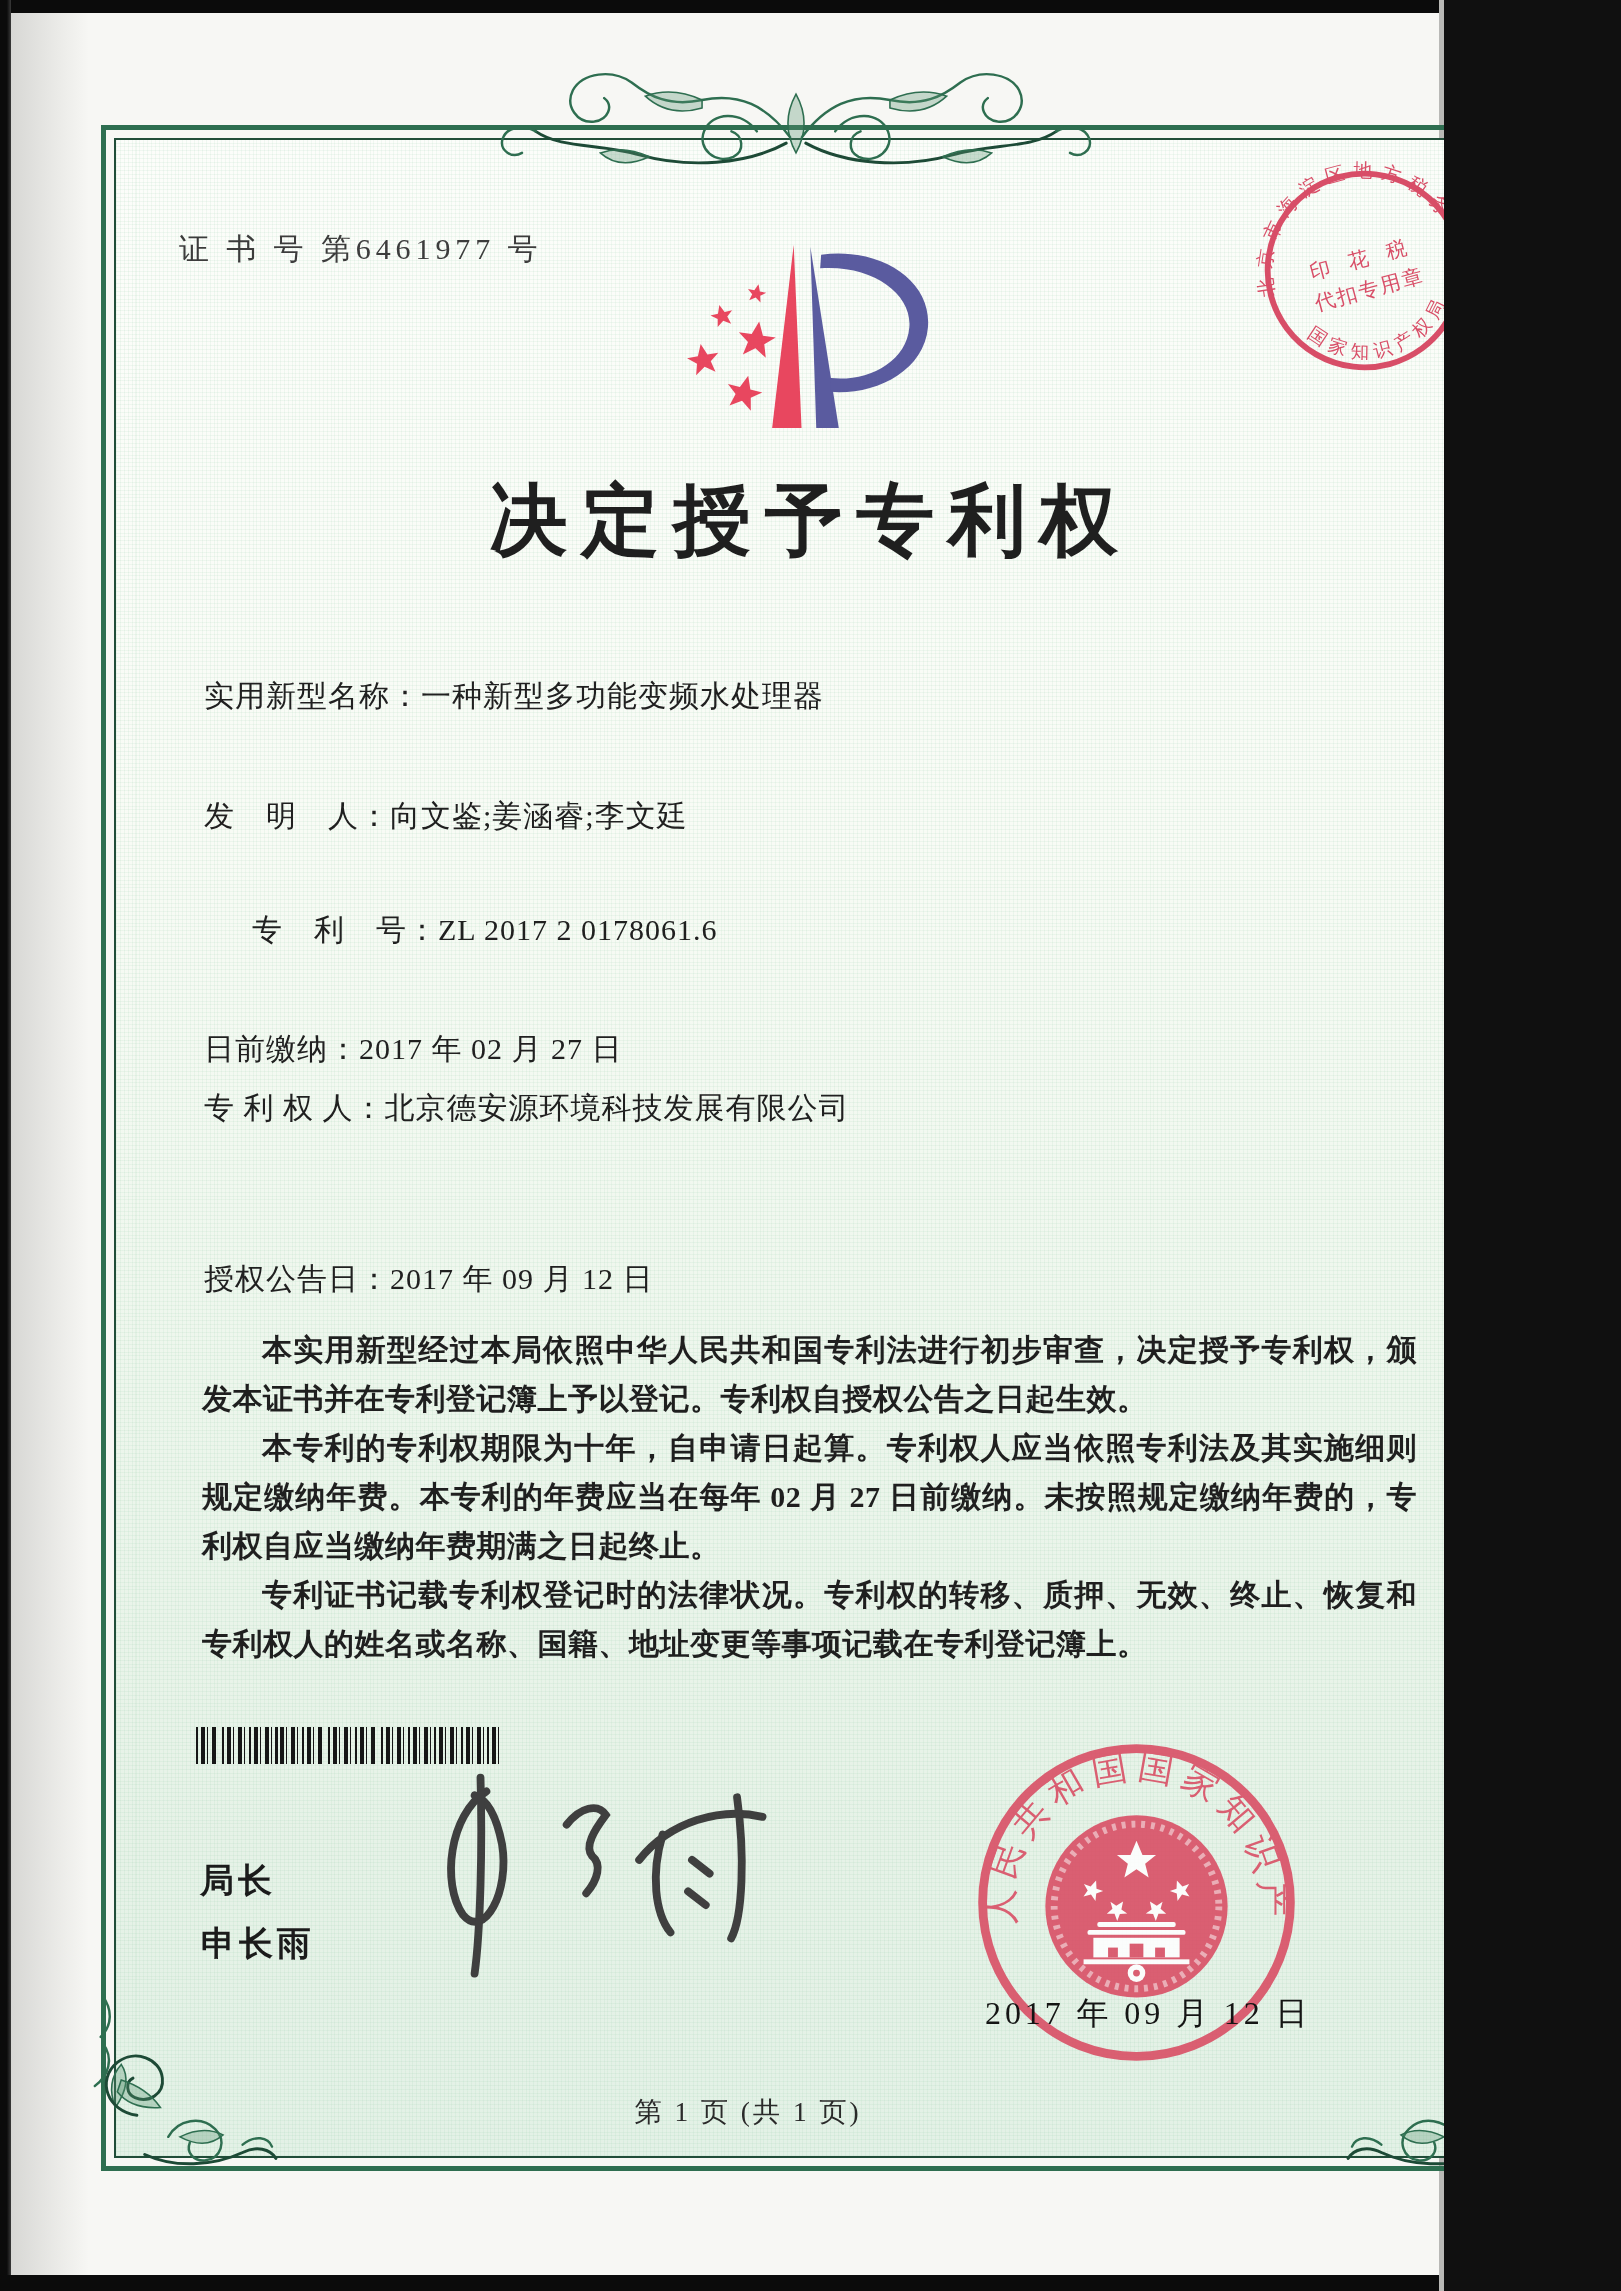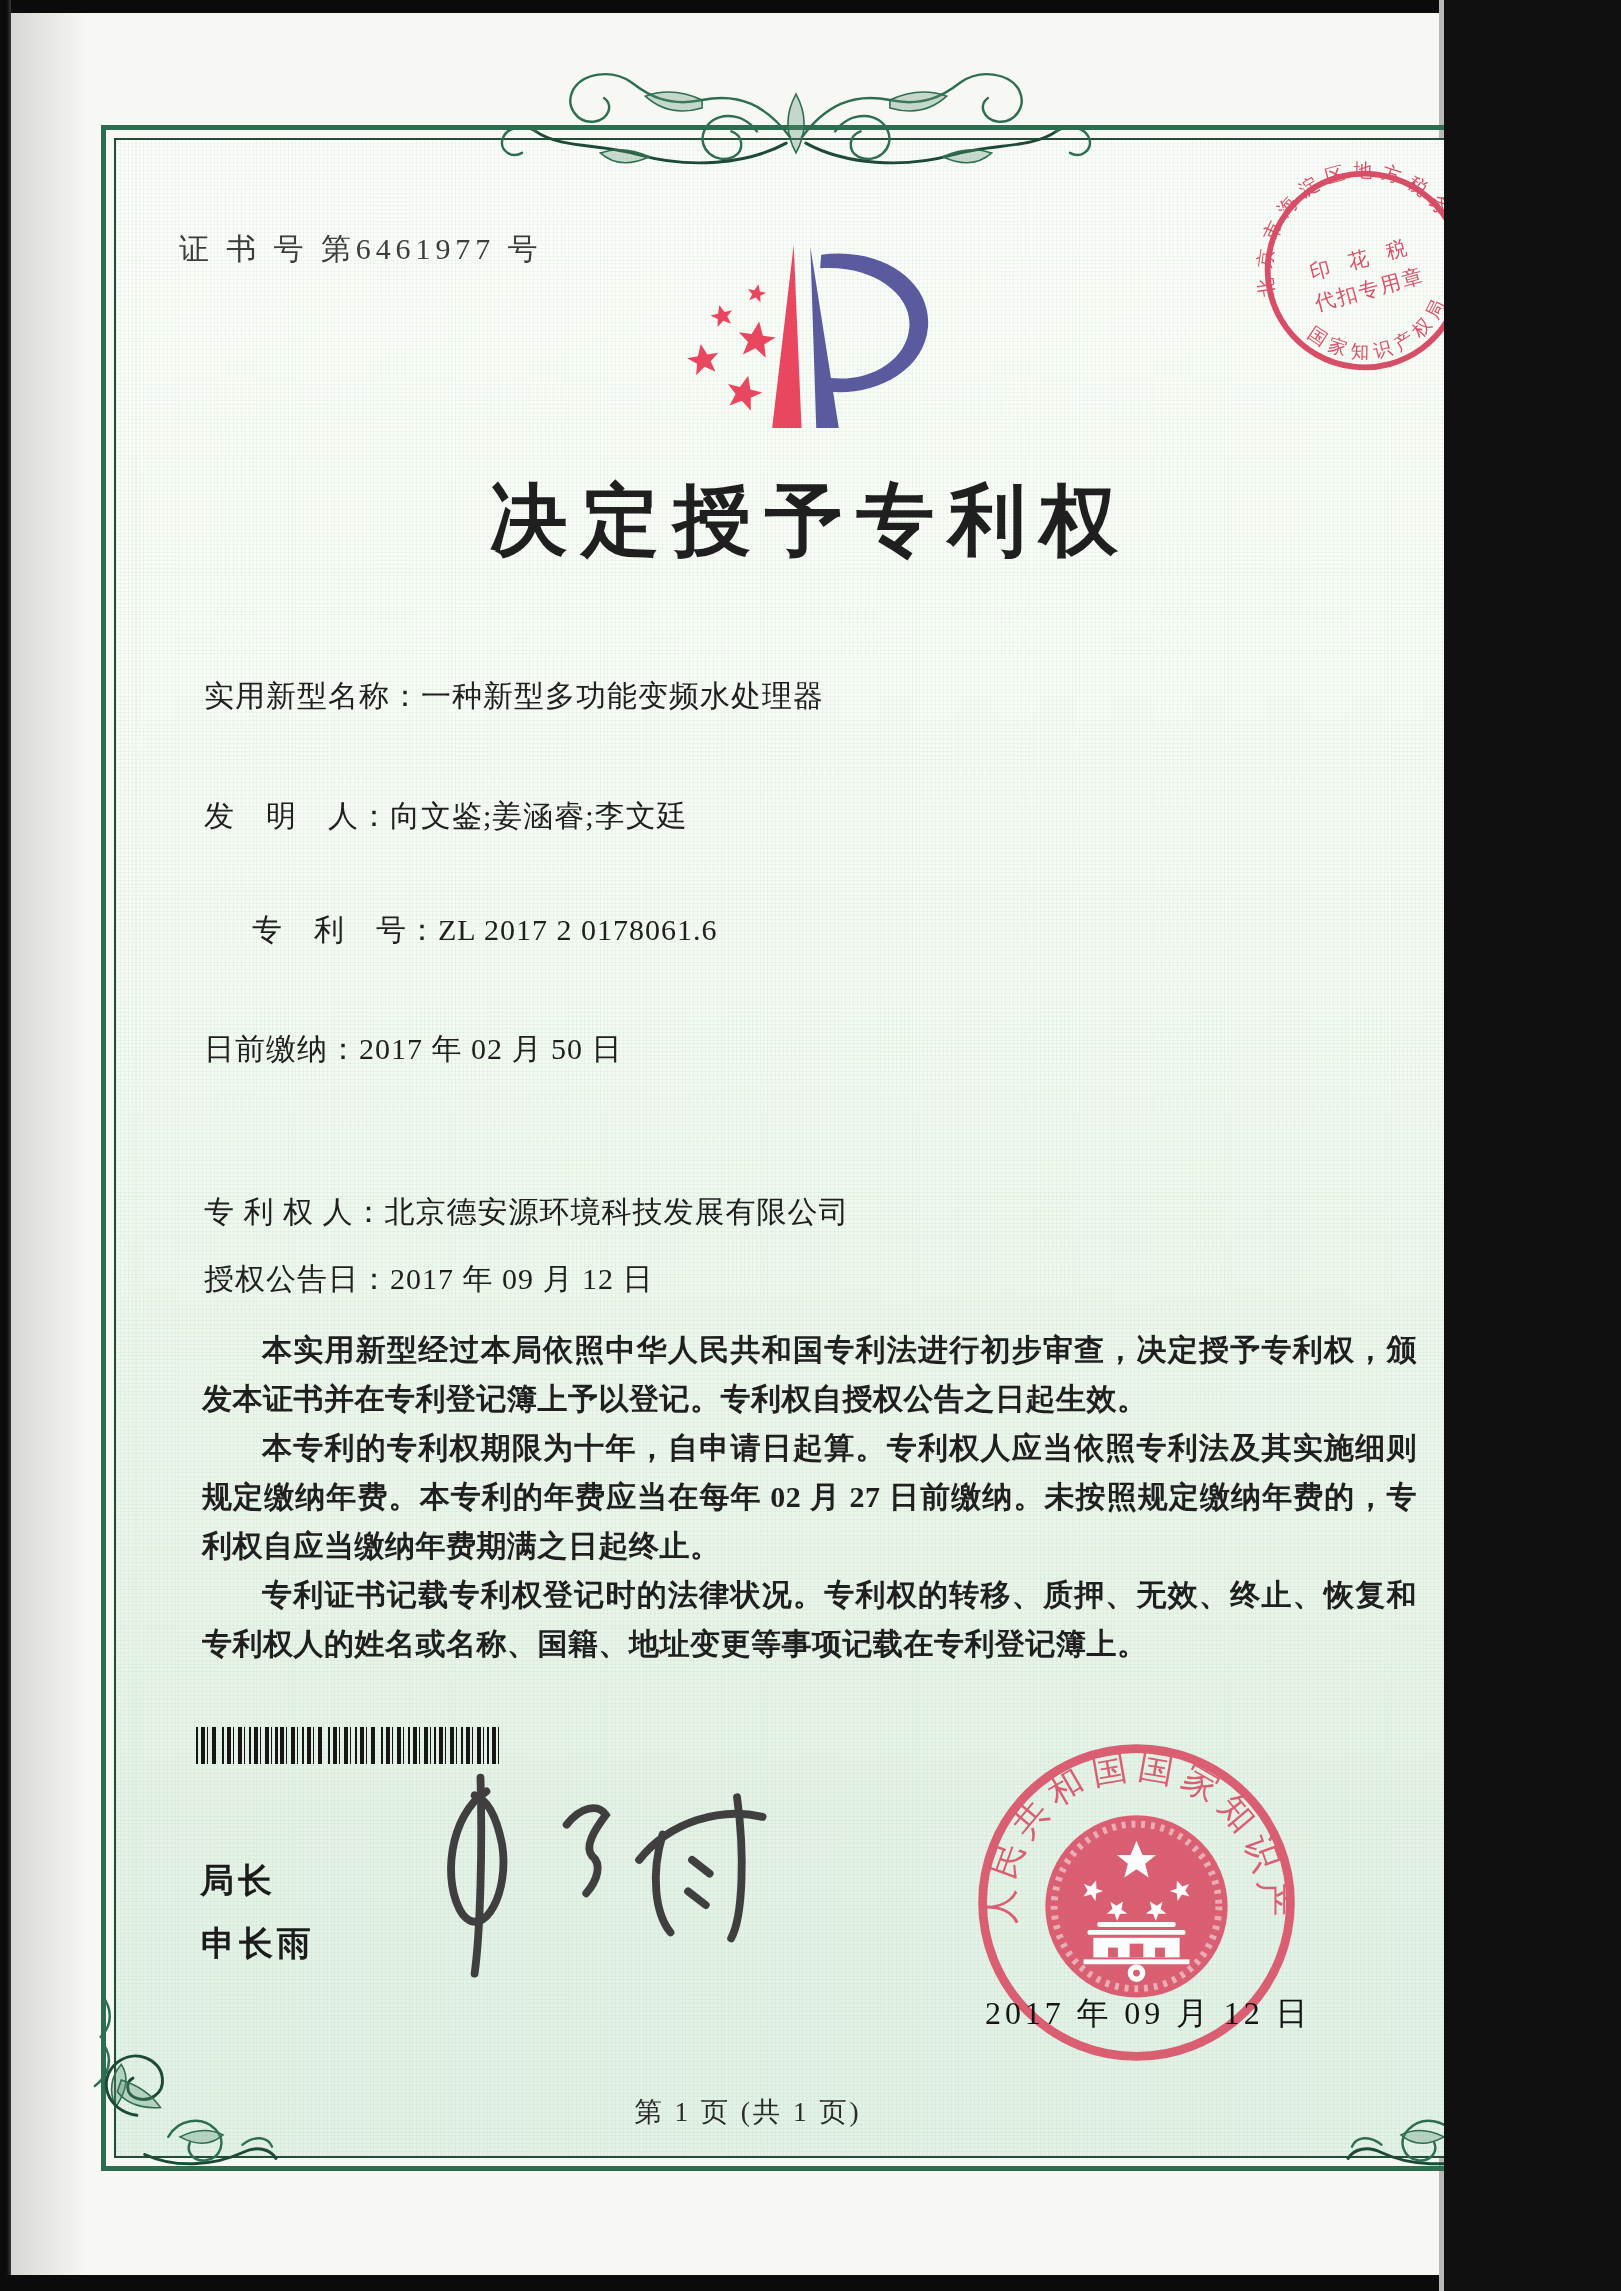--- a/index.html
+++ b/index.html
@@ -137,23 +137,23 @@
   <div class="txt field" style="top:676px;">
     <span class="lb">实用新型名称：</span><span>一种新型多功能变频水处理器</span>
   </div>
   <div class="txt field" style="top:796px;">
     <span class="lb">发　明　人：</span><span>向文鉴;姜涵睿;李文廷</span>
   </div>
   <div class="txt field" style="top:910px;margin-left:48px;">
     <span class="lb">专　利　号：</span><span>ZL 2017 2 0178061.6</span>
   </div>
   <div class="txt field" style="top:1029px;">
-    <span class="lb">日前缴纳：</span><span>2017 年 02 月 50 日</span>
-  </div>
-  <div class="txt field" style="top:1192px;">
+    <span class="lb">日前缴纳：</span><span>2017 年 02 月 27 日</span>
+  </div>
+  <div class="txt field" style="top:1088px;">
     <span class="lb">专 利 权 人：</span><span>北京德安源环境科技发展有限公司</span>
   </div>
   <div class="txt field" style="top:1259px;">
     <span class="lb">授权公告日：</span><span>2017 年 09 月 12 日</span>
   </div>
 
   <div class="txt paras">
     <p>本实用新型经过本局依照中华人民共和国专利法进行初步审查，决定授予专利权，颁发本证书并在专利登记簿上予以登记。专利权自授权公告之日起生效。</p>
     <p>本专利的专利权期限为十年，自申请日起算。专利权人应当依照专利法及其实施细则规定缴纳年费。本专利的年费应当在每年 02 月 27 日前缴纳。未按照规定缴纳年费的，专利权自应当缴纳年费期满之日起终止。</p>
     <p>专利证书记载专利权登记时的法律状况。专利权的转移、质押、无效、终止、恢复和专利权人的姓名或名称、国籍、地址变更等事项记载在专利登记簿上。</p>

